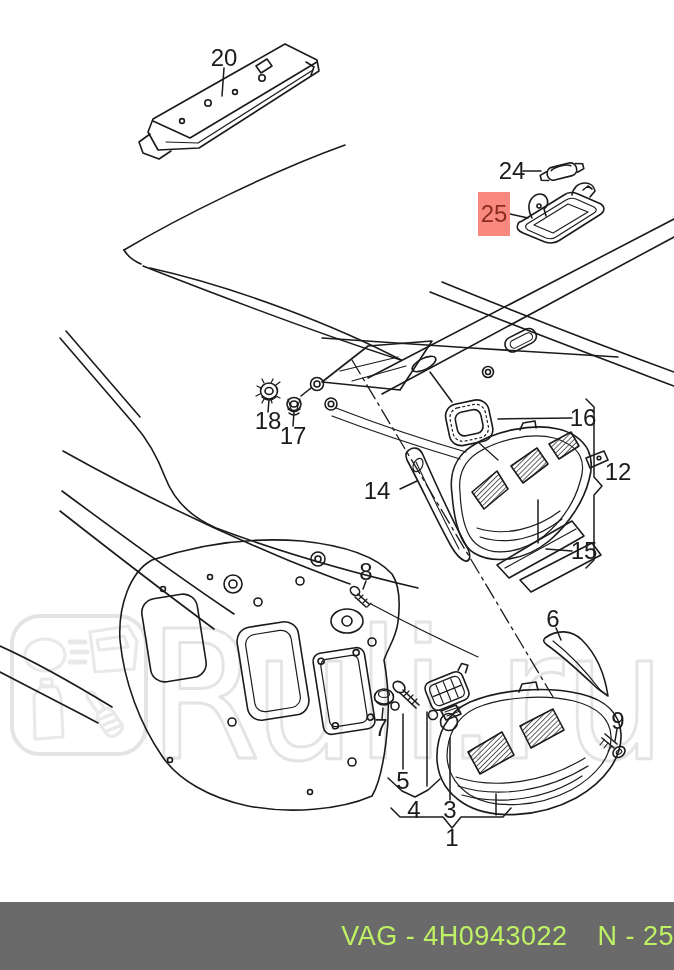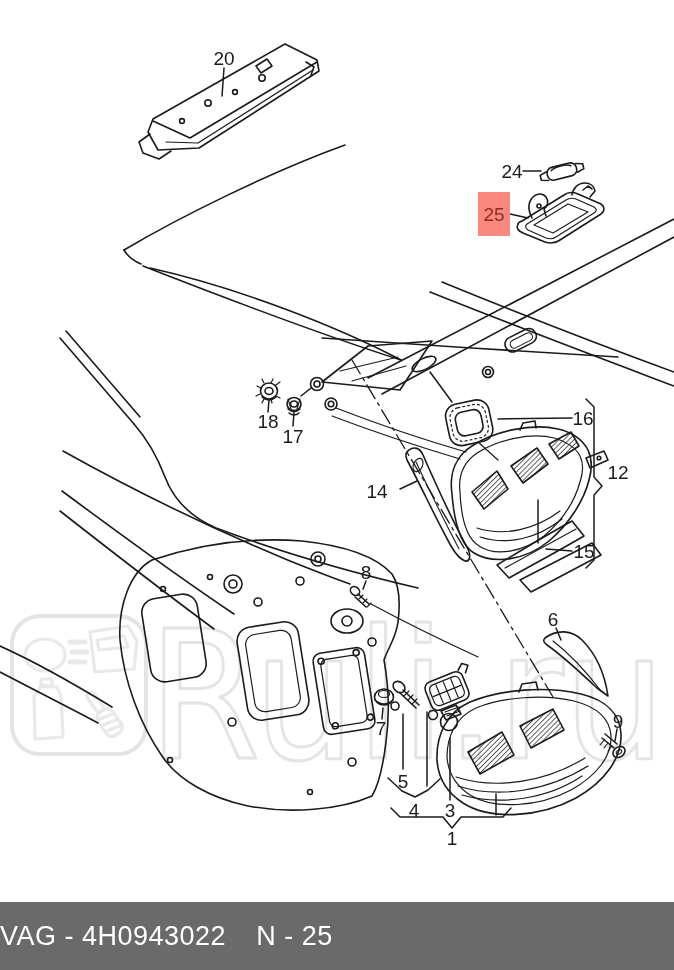--- a/index.html
+++ b/index.html
@@ -3,31 +3,31 @@
 <meta charset="utf-8">
 <style>
   html,body{margin:0;padding:0;background:#ffffff;}
   .page{
     position:relative;width:674px;height:970px;background:#ffffff;overflow:hidden;
     font-family:"Liberation Sans", sans-serif;
   }
   .art{position:absolute;left:0;top:0;}
   .callout{
     position:absolute;transform:translate(-50%,-50%);
-    font-size:19px;color:#1b1b1b;line-height:1;white-space:nowrap;
+    font-size:24px;color:#1b1b1b;line-height:1;white-space:nowrap;
     user-select:none;cursor:pointer;
   }
   .callout--highlight{
     width:32px;height:44px;display:flex;align-items:center;justify-content:center;
     background:#f9897f;color:#8b2b22;
   }
   .footer{
     position:absolute;left:0;top:902px;width:674px;height:68px;
-    background:#6a6a6a;color:#ffffff;
-    display:flex;align-items:center;justify-content:flex-start;gap:30px;
+    background:#6a6a6a;color:#bef264;
+    display:flex;align-items:center;justify-content:flex-end;gap:30px;
     font-size:27px;letter-spacing:0.5px;
   }
 </style>
 </head>
 <body>
 
 <div class="page">
 
 <svg class="art" width="674" height="970" viewBox="0 0 674 970" fill="none" stroke="#1b1b1b" stroke-width="1.6" stroke-linecap="round" stroke-linejoin="round">
 

